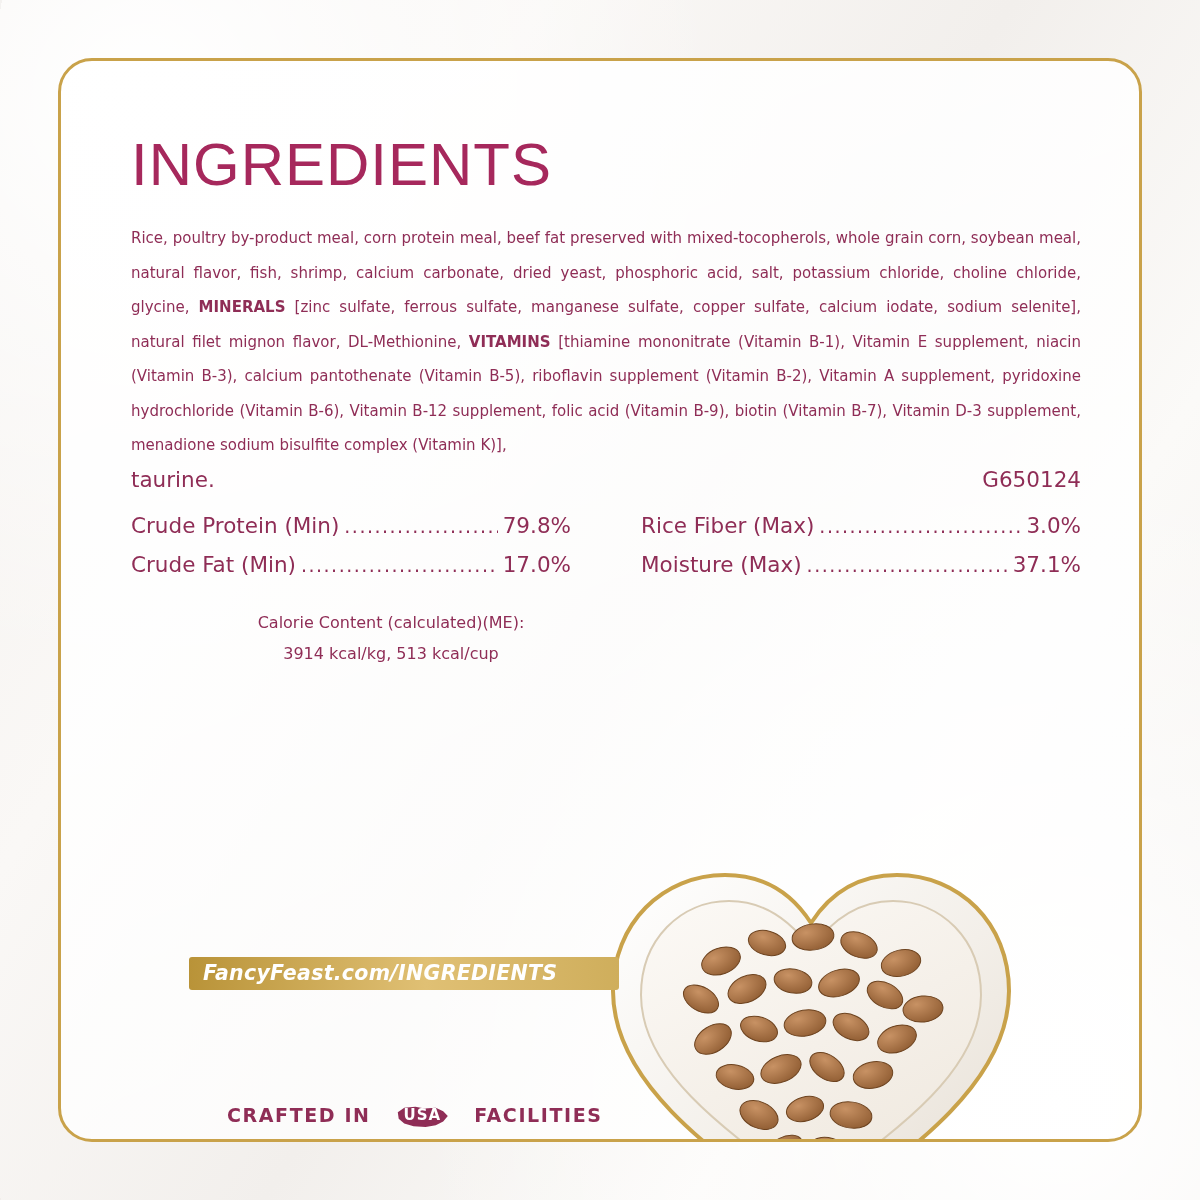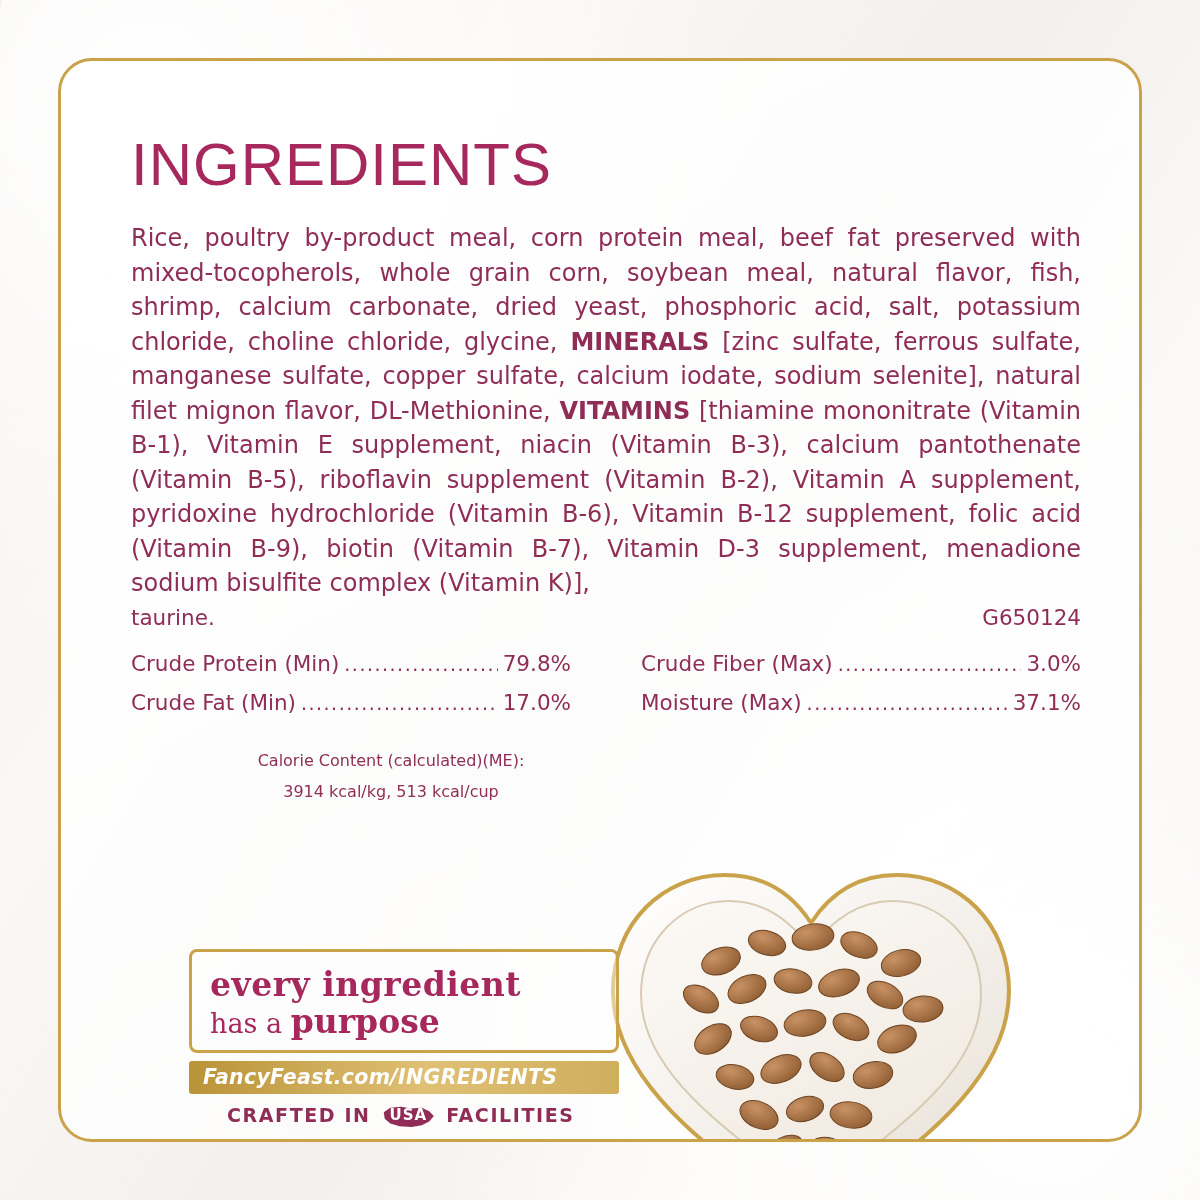--- a/index.html
+++ b/index.html
@@ -67,21 +67,21 @@
     margin-top: 28px;
   }
   #analysis-heading {
     font-size: 57px;
     line-height: 68px;
     margin-top: 16px;
   }
 
   .ingredients-body {
     font-family: "DejaVu Sans", sans-serif;
-    font-size: 24px;
+    font-size: 15px;
     line-height: 34.5px;
     color: #8f2d56;
     text-align: justify;
     margin-top: 20px;
     position: relative;
     width: 950px;
   }
   .ingredients-body b {
     font-weight: bold;
     color: #8f2d56;
@@ -179,21 +179,21 @@
     border-radius: 3px;
     font-style: italic;
   }
 
   .crafted {
     position: absolute;
     left: 166px;
     top: 1042px;
     display: flex;
     align-items: center;
-    gap: 10px;
+    gap: 24px;
     color: #8f2d56;
     font-family: "DejaVu Sans", sans-serif;
     font-weight: bold;
     font-size: 19px;
     letter-spacing: 1.6px;
   }
   .usa-badge {
     display: inline-flex;
     align-items: center;
     justify-content: center;
@@ -245,21 +245,21 @@
 
     <div class="ga-grid">
 
       <div class="ga-row">
         <span class="ga-label">Crude Protein (Min)</span>
         <span class="ga-dots">..................................................</span>
         <span class="ga-value">79.8%</span>
       </div>
 
       <div class="ga-row">
-        <span class="ga-label">Crude Fiber (Max)</span>
+        <span class="ga-label">Rice Fiber (Max)</span>
         <span class="ga-dots">..................................................</span>
         <span class="ga-value">3.0%</span>
       </div>
 
       <div class="ga-row">
         <span class="ga-label">Crude Fat (Min)</span>
         <span class="ga-dots">..................................................</span>
         <span class="ga-value">17.0%</span>
       </div>
 
@@ -324,27 +324,20 @@
         <ellipse cx="204" cy="278" rx="19" ry="12" transform="rotate(-16 204 278)"></ellipse>
         <ellipse cx="250" cy="284" rx="21" ry="13" transform="rotate(8 250 284)"></ellipse>
         <ellipse cx="184" cy="318" rx="19" ry="12" transform="rotate(-28 184 318)"></ellipse>
         <ellipse cx="228" cy="320" rx="20" ry="13" transform="rotate(16 228 320)"></ellipse>
         <ellipse cx="206" cy="348" rx="19" ry="12" transform="rotate(-6 206 348)"></ellipse>
       </g>
     </svg>
   </div>
 
   <div class="badge">
-    <div class="badge-box">
-      <div class="badge-line1">every ingredient</div>
-      <div class="badge-line2">
-        <span>has a</span>
-        <span class="strong">purpose</span>
-      </div>
-    </div>
     <div class="badge-url">FancyFeast.com/INGREDIENTS</div>
   </div>
 
   <div class="crafted">
     <span>CRAFTED IN</span>
     <span class="usa-badge">
       <svg class="usa-shape" viewBox="0 0 60 30" xmlns="http://www.w3.org/2000/svg" aria-hidden="true">
         <path d="M3 10 L10 5 L22 4 L32 6 L44 5 L52 9 L57 14 L52 20 L44 24 L33 26 L20 25 L10 22 L4 17 Z" fill="#8f2d56"></path>
       </svg>
       <span style="position:relative">USA</span>

